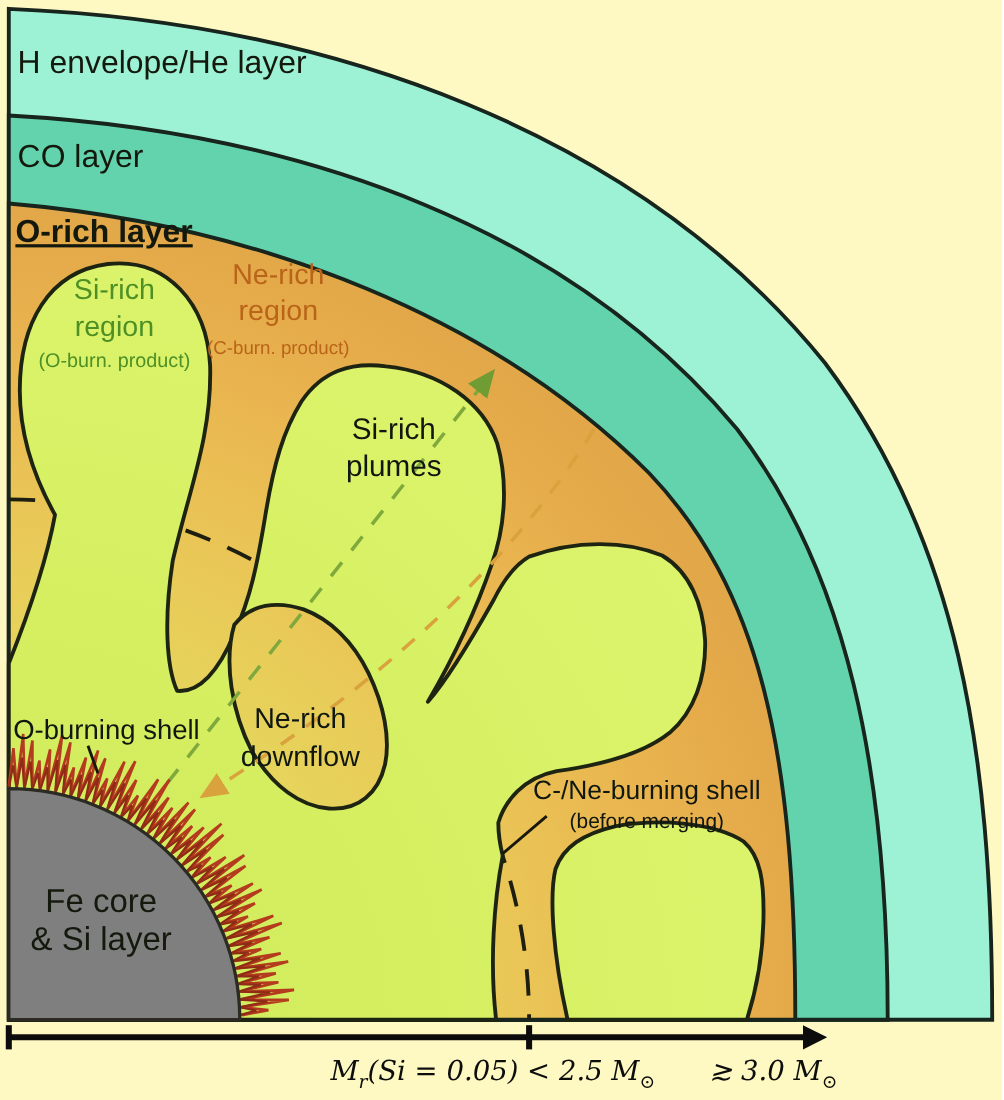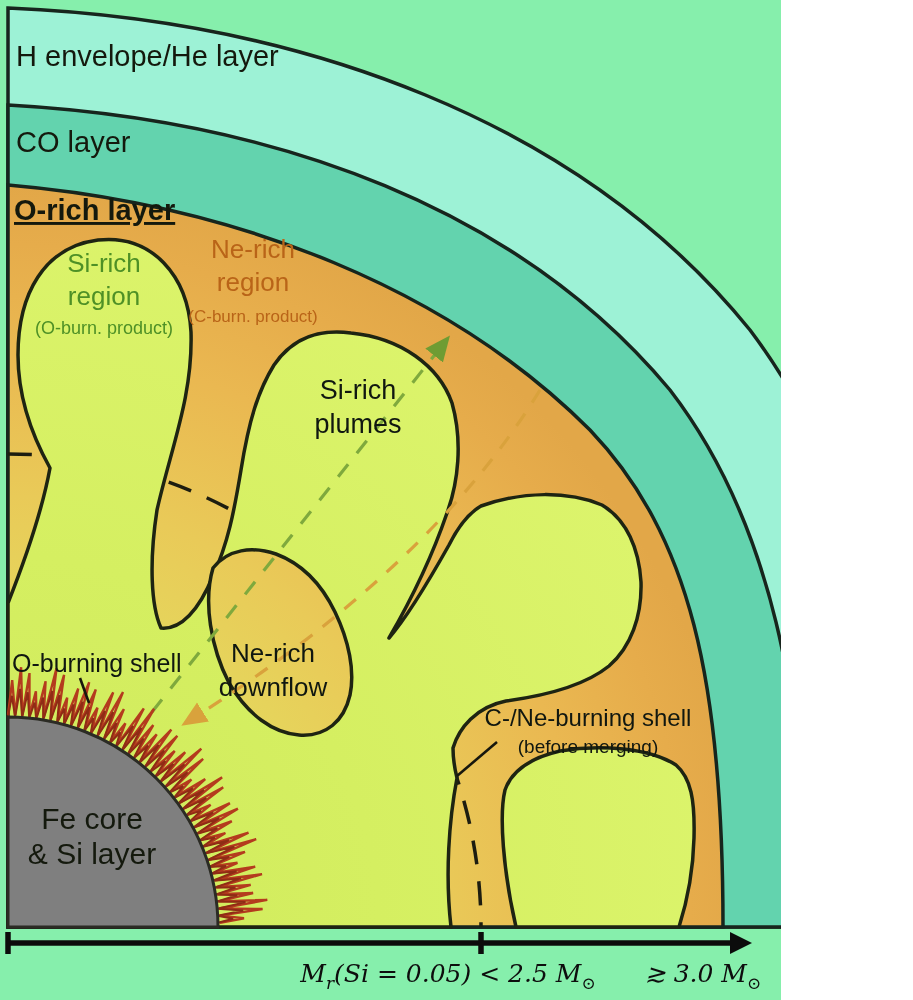--- a/index.html
+++ b/index.html
@@ -1,16 +1,16 @@
 <!DOCTYPE html>
 <html><head>
 <meta charset="utf-8">
 <style>
   html,body{margin:0;padding:0;background:#ffffff;}
-  .stage{width:781px;height:1000px;position:relative;background:#86efac;overflow:hidden;}
+  .stage{width:911px;height:1000px;position:relative;background:#fef9c3;overflow:hidden;}
   svg{display:block;}
   text{user-select:none;}
   .lbl{font-family:"Liberation Sans",sans-serif;fill:#14190d;}
   .lbl-dark{font-family:"Liberation Sans",sans-serif;fill:#101710;}
   .math{font-family:"DejaVu Serif",serif;font-style:italic;fill:#0d0d0d;}
 </style>
 </head>
 <body>
 
 <div class="stage">

